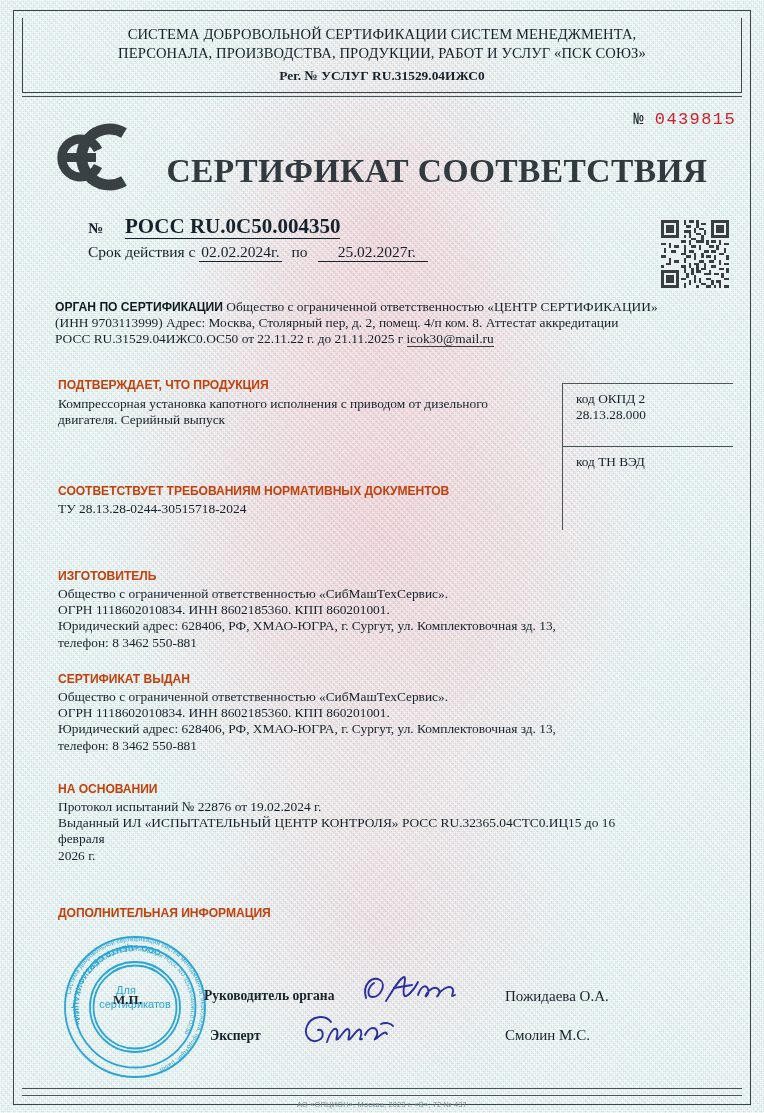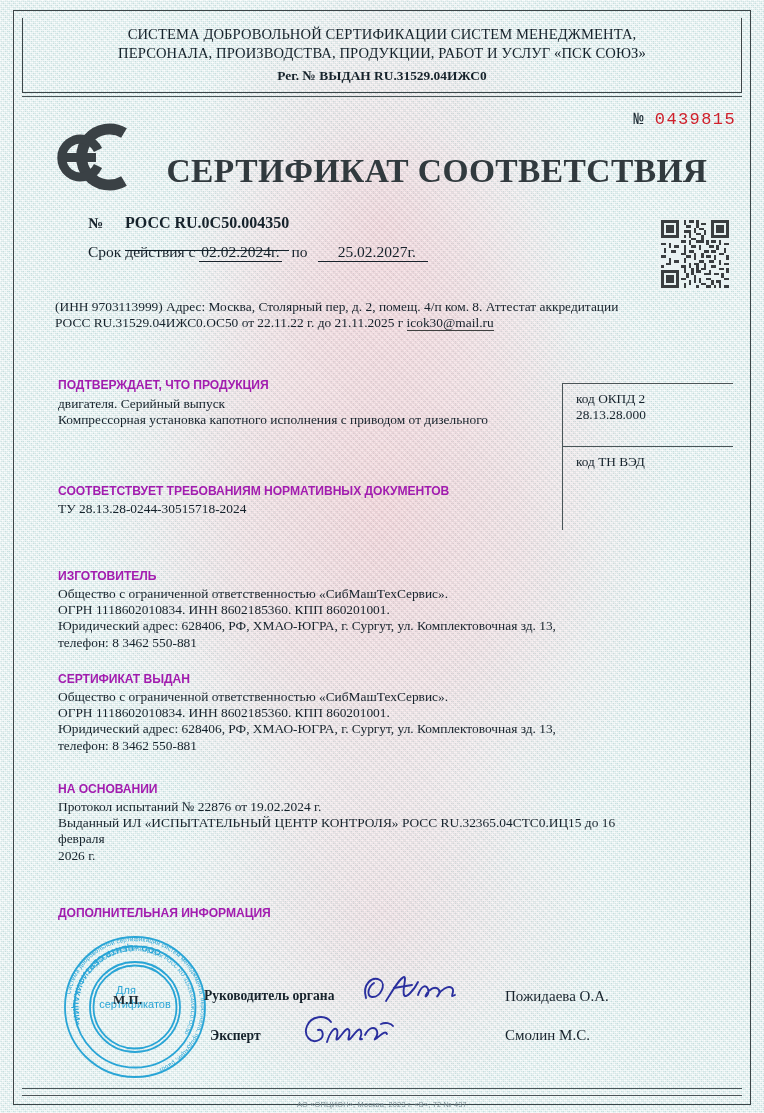--- a/index.html
+++ b/index.html
@@ -154,23 +154,23 @@
     font-size: 16px;
     color: #16222b;
   }
   .num-row .lbl {
     font-weight: bold;
     font-size: 15px;
     margin-right: 22px;
   }
   .num-row .val {
     font-weight: bold;
-    font-size: 16px;
+    font-size: 21px;
     border-bottom: 1.4px solid #16222b;
-    padding-bottom: 19px;
+    padding-bottom: 0;
   }
   .valid-row {
     position: absolute;
     left: 88px;
     top: 243px;
     font-size: 15.5px;
     color: #16222b;
     white-space: nowrap;
   }
   .valid-row .u {
@@ -190,21 +190,21 @@
     top: 218px;
     width: 72px;
     height: 72px;
   }
 
   
   .sec-head {
     font-family: "Liberation Sans", sans-serif;
     font-weight: bold;
     font-size: 12.1px;
-    color: #a21caf;
+    color: #c2410c;
     letter-spacing: -.05px;
   }
   .sec-head-inline {
     font-family: "Liberation Sans", sans-serif;
     font-weight: bold;
     font-size: 12.1px;
     color: #101a22;
   }
   .body-txt {
     font-family: "Liberation Serif", serif;
@@ -367,21 +367,21 @@
   <div class="bg-noise"></div>
   <div class="bg-vignette"></div>
 
   <div class="frame-outer"></div>
   <div class="frame-inner-top"></div>
   <div class="hr-head"></div>
 
   <div class="hdr">
     <div class="hdr-l1">СИСТЕМА ДОБРОВОЛЬНОЙ СЕРТИФИКАЦИИ СИСТЕМ МЕНЕДЖМЕНТА,</div>
     <div class="hdr-l2">ПЕРСОНАЛА, ПРОИЗВОДСТВА, ПРОДУКЦИИ, РАБОТ И УСЛУГ «ПСК СОЮЗ»</div>
-    <div class="hdr-l3">Рег. №  ВЫДАН  RU.31529.04ИЖС0</div>
+    <div class="hdr-l3">Рег. №  УСЛУГ  RU.31529.04ИЖС0</div>
   </div>
 
   <div class="serial"><span>№</span> <b>0439815</b></div>
 
   <div class="emblem">
     <svg viewBox="0 0 92 82" width="92" height="82" aria-hidden="true">
       <g fill="none" stroke="#3a4145" stroke-width="11">
         <path d="M 78 17 A 28 28 0 1 0 78 65"></path>
       </g>
       <g fill="none" stroke="#3a4145" stroke-width="9">
@@ -503,28 +503,29 @@
         <rect x="15" y="27" width="1" height="1"></rect>
           <rect x="19" y="27" width="2" height="1"></rect>
         <rect x="24" y="26" width="1" height="2"></rect>
           <rect x="26" y="27" width="2" height="1"></rect>
         <rect x="22" y="27" width="1" height="1"></rect>
       </g>
     </svg>
   </div>
 
   <div class="cert-body">
+    <div class="body-txt line"><span class="sec-head-inline">ОРГАН ПО СЕРТИФИКАЦИИ</span> <span>Общество с ограниченной ответственностью «ЦЕНТР СЕРТИФИКАЦИИ»</span></div>
     <div class="body-txt line">(ИНН 9703113999) Адрес: Москва, Столярный пер, д. 2, помещ. 4/п ком. 8. Аттестат аккредитации</div>
     <div class="body-txt line"><span>РОСС RU.31529.04ИЖС0.ОС50 от 22.11.22 г. до 21.11.2025 г </span><span class="mail-u">icok30@mail.ru</span></div>
   </div>
 
   <div class="product">
     <div class="sec-head">ПОДТВЕРЖДАЕТ, ЧТО ПРОДУКЦИЯ</div>
+    <div class="body-txt">Компрессорная установка капотного исполнения с приводом от дизельного</div>
     <div class="body-txt">двигателя. Серийный выпуск</div>
-    <div class="body-txt">Компрессорная установка капотного исполнения с приводом от дизельного</div>
   </div>
 
   <div class="codebox">
     <div class="divider"></div>
     <div class="c1">
       <div>код ОКПД 2</div>
       <div>28.13.28.000</div>
     </div>
     <div class="c2">
       <div>код ТН ВЭД</div>

